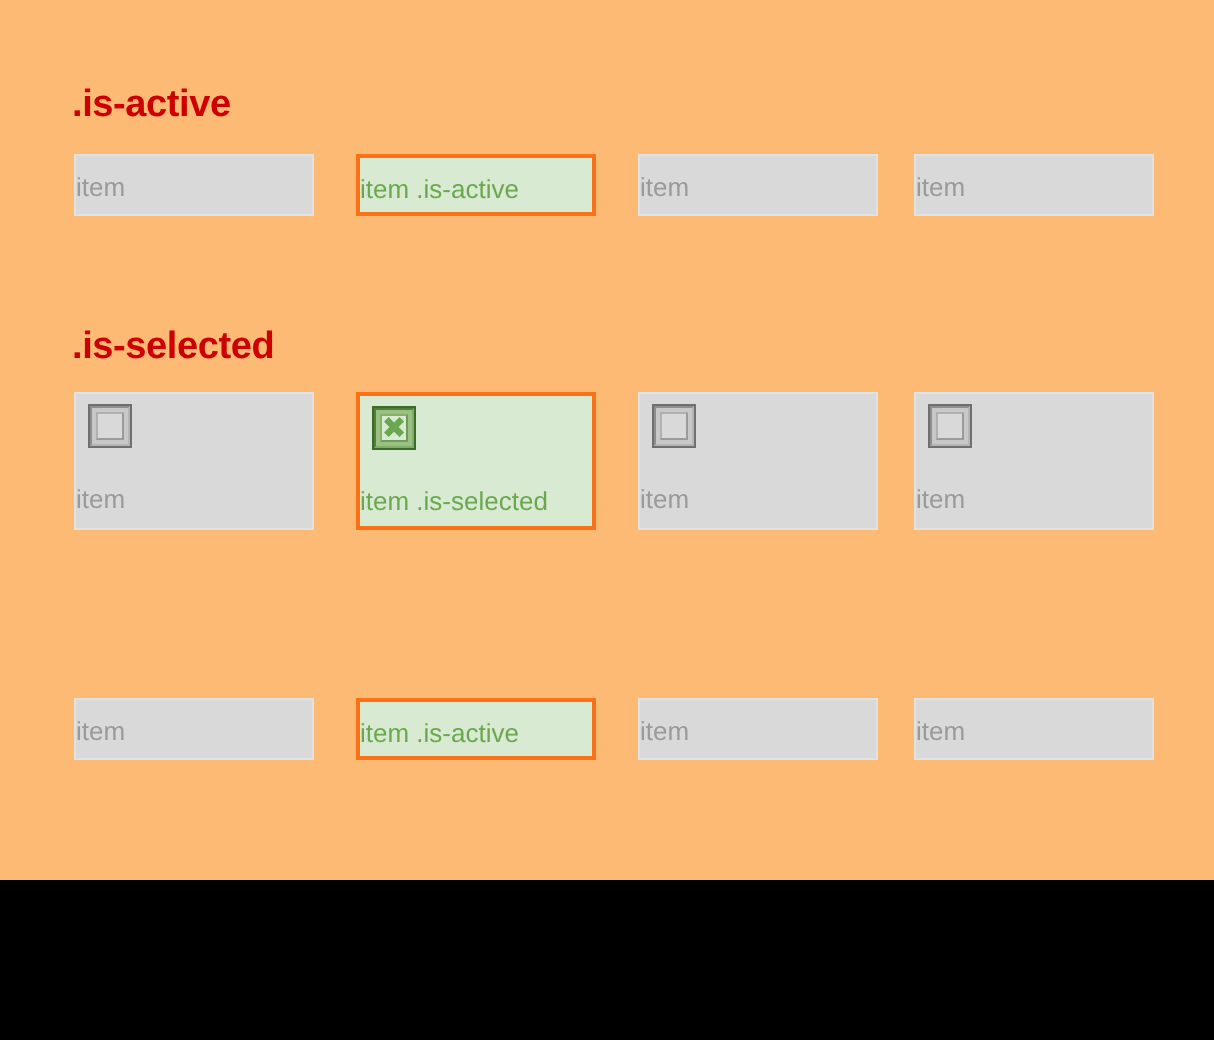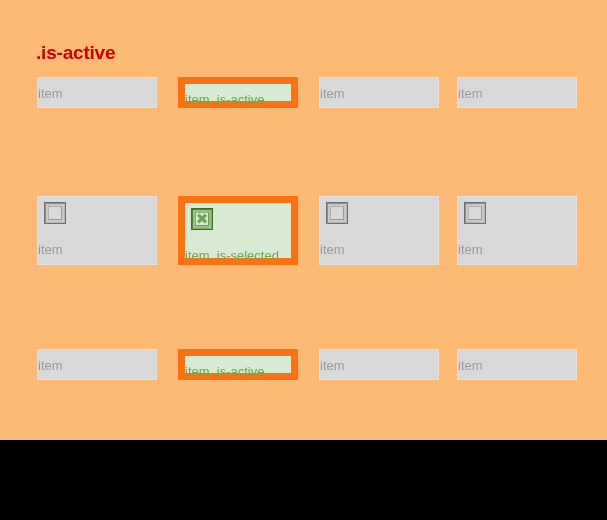--- a/index.html
+++ b/index.html
@@ -44,21 +44,21 @@
   }
   .item .label {
     position: absolute;
     left: 0;
     right: 0;
     white-space: nowrap;
   }
 
   .item.green {
     background: #d9ead3;
-    border: 7px solid #f97316;
+    border: 2px solid #f97316;
     color: #6aa84f;
   }
 
   
   .checkbox {
     position: absolute;
     box-sizing: border-box;
     width: 22px;
     height: 22px;
     background: #c8c8c8;
@@ -124,20 +124,21 @@
   </div>
 
   <div class="item" style="left:319px; top:77px; width:120px; height:31px;">
     <span class="label" style="top:8px;">item</span>
   </div>
 
   <div class="item" style="left:457px; top:77px; width:120px; height:31px;">
     <span class="label" style="top:8px;">item</span>
   </div>
 
+  <div class="section-title" style="left:36px; top:164px;">.is-selected</div>
 
   <div class="item" style="left:37px; top:196px; width:120px; height:69px;">
     <span class="checkbox" style="left:6px; top:5px;">
       <span class="inner"></span>
     </span>
     <span class="label" style="top:45px;">item</span>
   </div>
 
   <div class="item green" style="left:178px; top:196px; width:120px; height:69px;">
     <span class="checkbox checked" style="left:6px; top:5px;">

